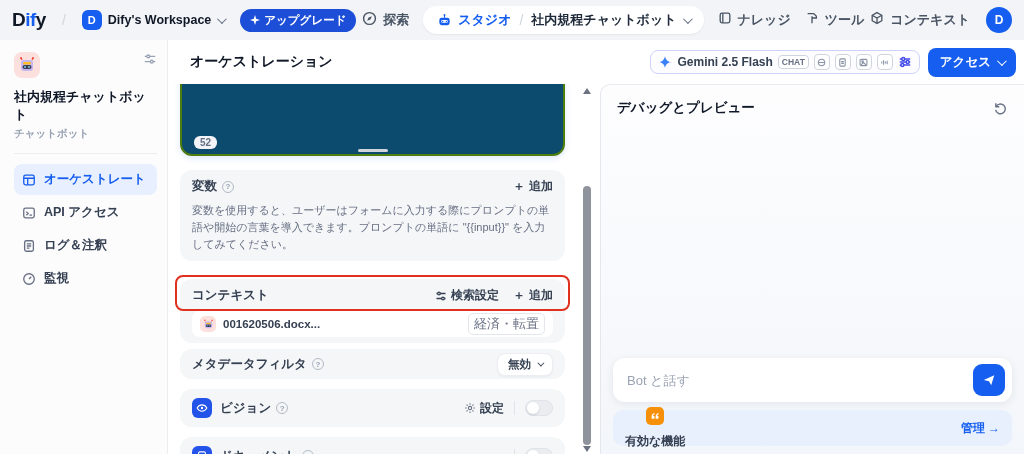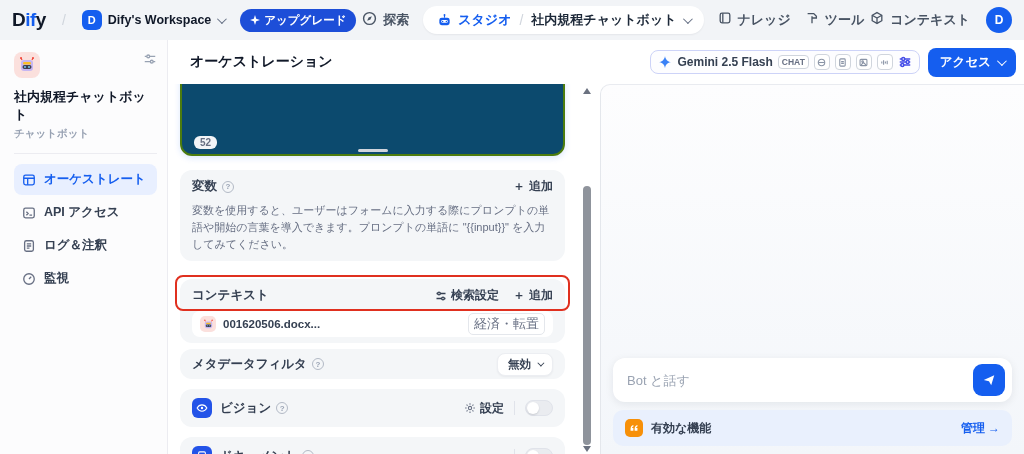--- a/index.html
+++ b/index.html
@@ -95,21 +95,21 @@
   
   .debug-col { flex:1; border-left:1px solid #e4e7ec; border-top:1px solid #e9ebf0; border-top-left-radius:10px; background:linear-gradient(180deg,#fdfdfe 0%,#f3f6fa 100%); display:flex; flex-direction:column; min-width:0; }
   .debug-head { display:flex; align-items:center; justify-content:space-between; padding:14px 16px 10px 16px; }
   .debug-title { font-weight:bold; font-size:13.5px; color:#101828; }
   .debug-body { flex:1; }
   .chat-input-wrap { margin:0 12px 8px 12px; height:44px; background:#fff; border-radius:12px; box-shadow:0 2px 8px rgba(16,24,40,.08); display:flex; align-items:center; padding:0 7px 0 14px; }
   .chat-input { flex:1; border:none; outline:none; font-size:13px; color:#1d2939; background:transparent; font-family:inherit; }
   .chat-input::placeholder { color:#9aa3b2; }
   .send-btn { width:32px; height:32px; border:none; border-radius:9px; background:#155eef; display:flex; align-items:center; justify-content:center; cursor:pointer; }
   .features-bar { margin:0 12px 8px 12px; height:36px; background:#e9f0fd; border-radius:10px; display:flex; align-items:center; justify-content:space-between; padding:0 12px; }
-  .fb-left { display:flex; align-items:center; gap:8px; }
+  .fb-left { display:flex; align-items:center; gap:8px;flex-direction:column; }
   .quote-ic { width:18px; height:18px; border-radius:5px; background:#f79009; display:flex; align-items:center; justify-content:center; }
   .fb-label { font-size:12px; font-weight:600; color:#354052; }
   .manage-link { font-size:12px; font-weight:bold; color:#155eef; cursor:pointer; display:flex; align-items:center; gap:3px; }
 </style>
 </head>
 <body>
 
 <div class="topbar">
   <div class="tb-left">
     <div class="logo"><span>D</span><em>if</em><span>y</span></div>
@@ -430,20 +430,29 @@
         </div>
 
         <div class="scrollbar">
           <span class="sb-arrow sb-up"></span>
           <span class="sb-thumb"></span>
           <span class="sb-arrow sb-down"></span>
         </div>
       </div>
 
       <div class="debug-col">
+        <div class="debug-head">
+          <span class="debug-title">デバッグとプレビュー</span>
+          <span class="icon">
+              <svg width="15" height="15" viewBox="0 0 16 16" fill="none" stroke="#676f83" stroke-width="1.5">
+                <path d="M3.2 6.2A5.2 5.2 0 1 1 2.8 9.5"></path>
+                <path d="M3 2.5v3.7h3.7" stroke-linejoin="round"></path>
+              </svg>
+            </span>
+        </div>
         <div class="debug-body"></div>
         <div class="chat-input-wrap">
           <input class="chat-input" placeholder="Bot と話す" style="">
           <button class="send-btn">
             <span class="icon">
                 <svg width="14" height="14" viewBox="0 0 16 16">
                   <path d="M2 8l12-5.5L10.5 14 8 9.5 2 8z" fill="#fff"></path>
                 </svg>
               </span>
           </button>

